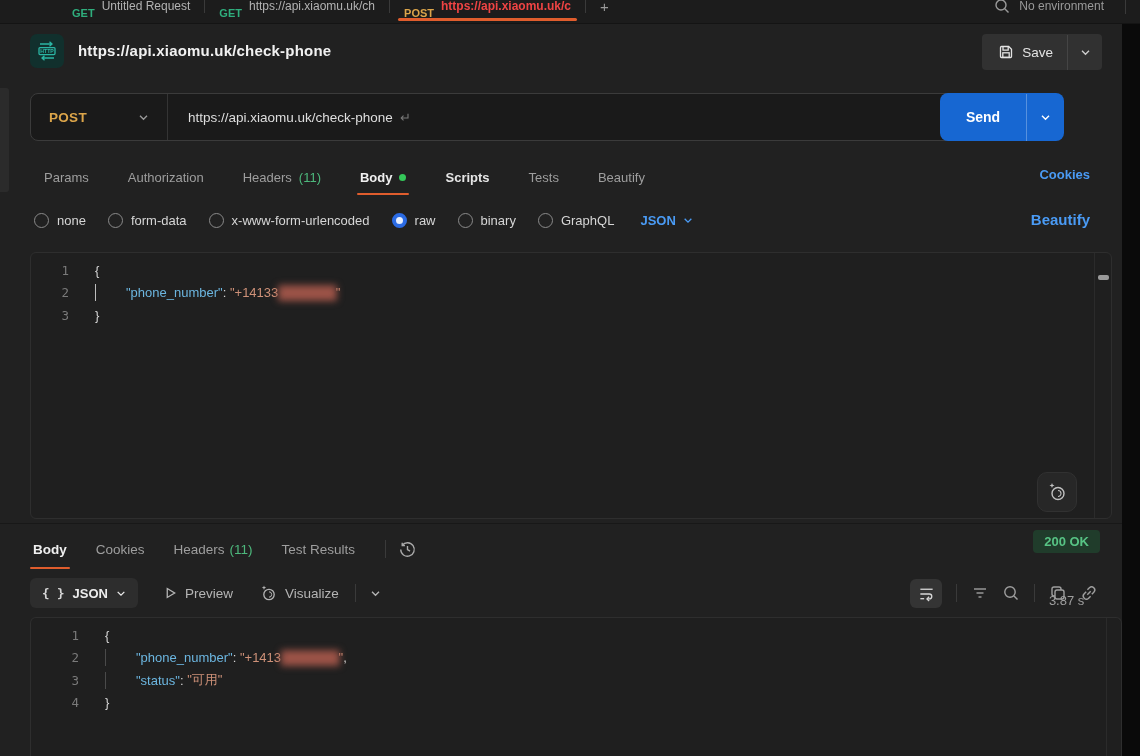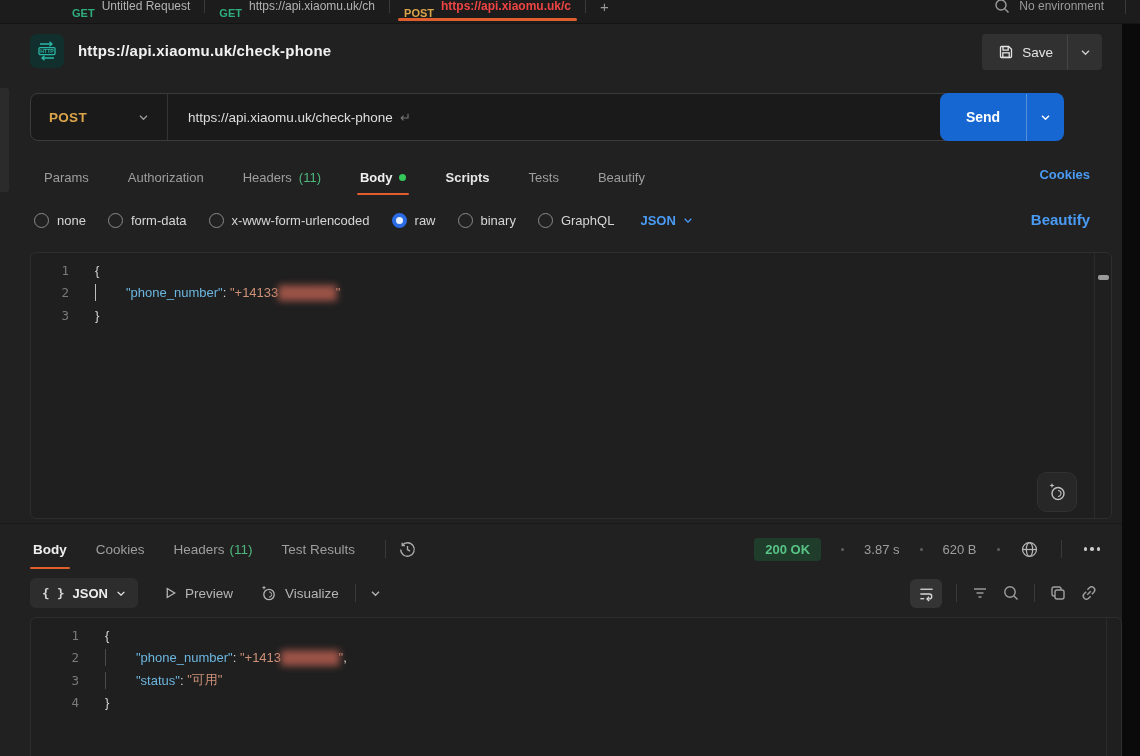--- a/index.html
+++ b/index.html
@@ -82,21 +82,21 @@
 
   .sect-div{position:absolute;left:0;top:499px;width:1122px;height:1px;background:#181818;}
 
   
   .resp-tabs{position:absolute;left:30px;top:506px;height:38px;display:flex;align-items:center;}
   .resp-tab{position:relative;height:38px;display:flex;align-items:center;padding:0 3px;margin-right:23px;font-size:13.5px;color:#9e9e9e;white-space:nowrap;}
   .resp-tab.on{color:#f0f0f0;font-weight:600;}
   .resp-tab .cnt{color:#4db87c;margin-left:5px;}
   .vdiv{width:1px;height:18px;background:#3a3a3a;margin:0 12px 0 4px;}
   .clockbox{color:#ababab;display:flex;align-items:center;}
-  .resp-status{position:absolute;right:22px;top:506px;height:38px;display:flex;align-items:center;gap:20px;}
+  .resp-status{position:absolute;right:22px;top:506px;height:38px;display:flex;align-items:center;gap:20px;flex-direction:column;}
   .pill{background:#203c2b;color:#57c384;font-size:13px;font-weight:600;padding:4px 11px;border-radius:4px;}
   .sdot{width:3px;height:3px;border-radius:50%;background:#5f5f5f;}
   .meta-txt{color:#9e9e9e;font-size:13px;}
   .dots3{display:flex;gap:3px;align-items:center;color:#c9c9c9;}
   .dots3 i{width:3.5px;height:3.5px;border-radius:50%;background:#c9c9c9;display:block;}
 
   
   .resp-bar{position:absolute;left:30px;top:554px;height:30px;display:flex;align-items:center;}
   .json-btn{display:flex;align-items:center;gap:8px;background:#2d2d2d;border-radius:6px;height:30px;padding:0 12px;color:#ededed;font-size:13px;font-weight:600;}
   .braces{font-family:"DejaVu Sans Mono",monospace;font-size:12.5px;color:#d6d6d6;}

